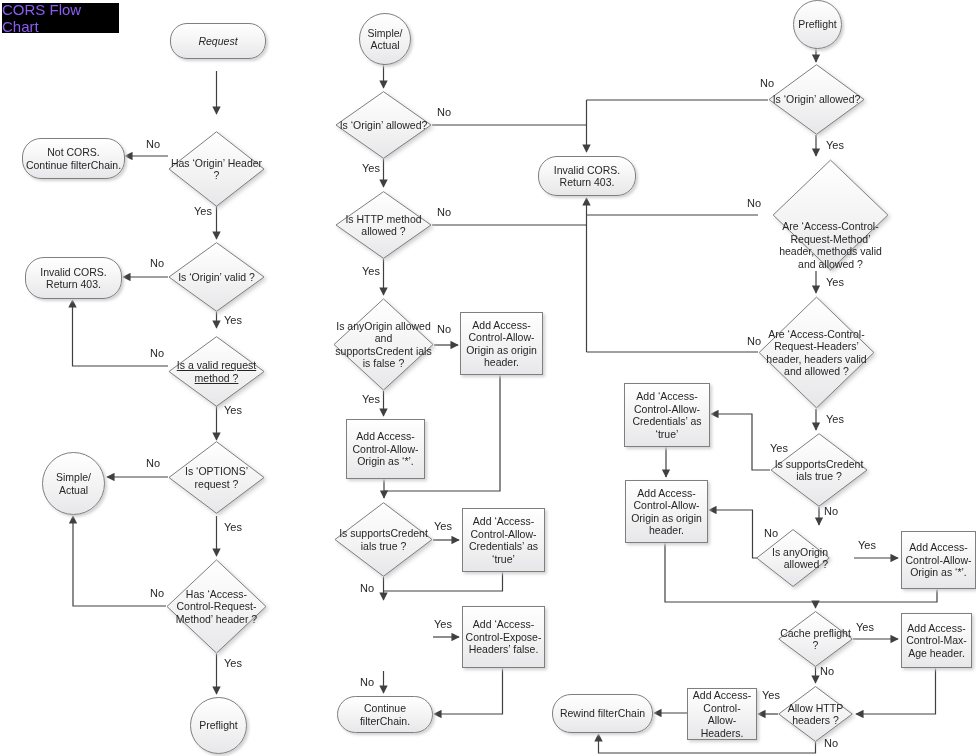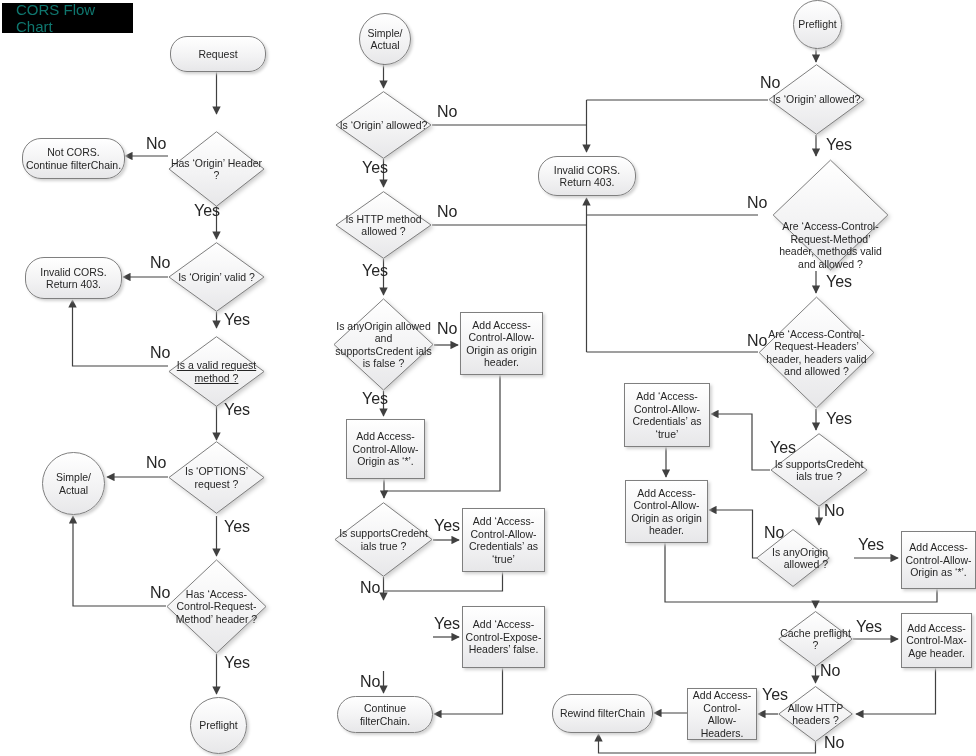--- a/index.html
+++ b/index.html
@@ -13,23 +13,23 @@
   .node .lbl{position:relative;z-index:2;padding:1px 2px;word-wrap:break-word;max-width:100%;}
   .proc{background:linear-gradient(180deg,#ffffff 0%,#f3f3f4 55%,#e7e7e9 100%);
     border:1px solid #7f7f7f;box-shadow:2px 2px 3px #d2d2d2;}
   .term{background:linear-gradient(180deg,#ffffff 0%,#f3f3f4 55%,#e7e7e9 100%);
     border:1px solid #7f7f7f;box-shadow:2px 2px 3px #d2d2d2;border-radius:19px;}
   .circ{background:linear-gradient(180deg,#ffffff 0%,#f3f3f4 55%,#e7e7e9 100%);
     border:1px solid #7f7f7f;box-shadow:2px 2px 3px #d2d2d2;border-radius:50%;}
   .diam svg{position:absolute;left:0;top:0;width:100%;height:100%;overflow:visible;
     filter:drop-shadow(2px 2px 2px #cccccc);}
   .diam polygon{fill:url(#shapeGrad);stroke:#7f7f7f;stroke-width:1;vector-effect:non-scaling-stroke;}
-  .elabel{position:absolute;font-size:16px;line-height:12px;color:#262626;z-index:3;}
+  .elabel{position:absolute;font-size:11px;line-height:12px;color:#262626;z-index:3;}
   #title{position:absolute;left:2px;top:3px;width:117px;height:30px;background:#000000;
-    color:#0f766e;font-size:15px;display:flex;align-items:center;justify-content:center;padding-left:14px;}
+    color:#8b5cf6;font-size:15px;display:flex;align-items:center;justify-content:center;}
   .wire{stroke:#404040;stroke-width:1.2;fill:none;}
 </style>
 </head>
 <body>
 
 <div id="canvas">
 
   <svg id="wires">
     <defs>
       <linearGradient id="shapeGrad" x1="0" y1="0" x2="0" y2="1">
@@ -89,21 +89,21 @@
     <path class="wire" d="M853,639 H898" marker-end="url(#arrow)"></path>
     <path class="wire" d="M815.5,667 V683" marker-end="url(#arrow)"></path>
     <path class="wire" d="M935.5,666 V714 H856" marker-end="url(#arrow)"></path>
     <path class="wire" d="M778,714 H758" marker-end="url(#arrow)"></path>
     <path class="wire" d="M687,713 H654" marker-end="url(#arrow)"></path>
     <path class="wire" d="M815.5,742 V753 H598.5 V734" marker-end="url(#arrow)"></path>
   </svg>
 
   <div id="title">CORS Flow Chart</div>
 
-  <div class="node term" style="left:170px;top:36px;width:94px;height:34px;border-radius:17px;">
+  <div class="node term" style="left:170px;top:23px;width:94px;height:34px;border-radius:17px;font-style:italic;">
       <span class="lbl">Request</span>
     </div>
   <div class="node diam" style="left:168px;top:131px;width:97px;height:76px;">
       <svg viewBox="0 0 100 100" preserveAspectRatio="none">
         <polygon points="50,1 99,50 50,99 1,50"></polygon>
       </svg>
       <span class="lbl">Has ‘Origin’ Header ?</span>
     </div>
   <div class="node term" style="left:22px;top:138px;width:101px;height:39px;">
       <span class="lbl">Not CORS. Continue filterChain.</span>

